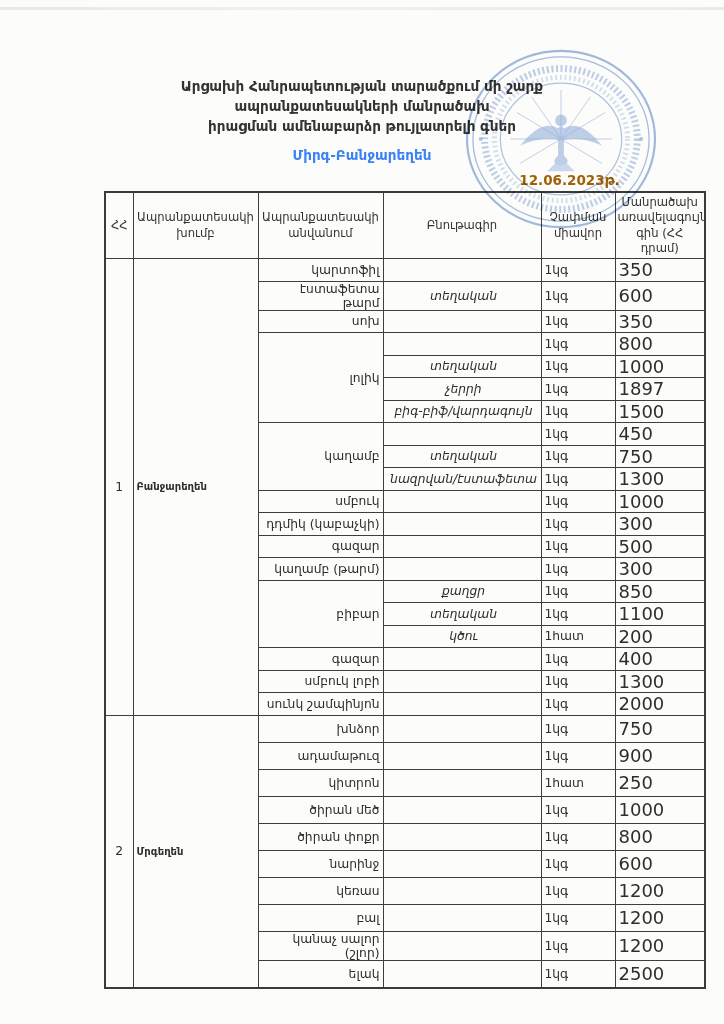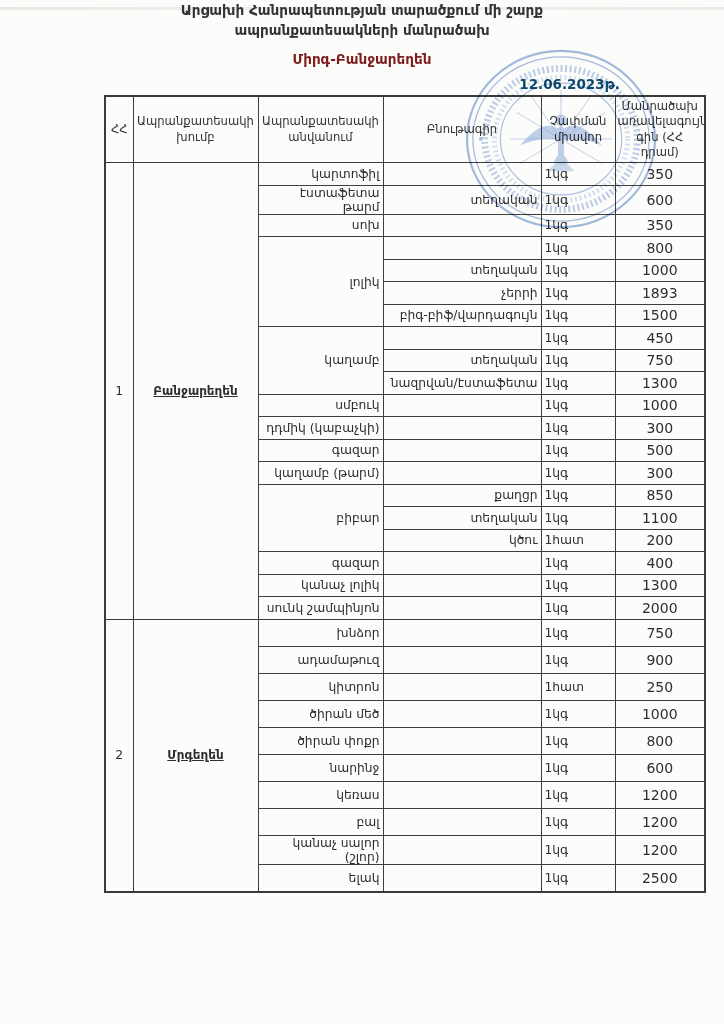--- a/index.html
+++ b/index.html
@@ -18,42 +18,43 @@
   .page::before{ 
     content:"";
     position:absolute;top:7px;left:0;width:724px;height:3px;
     background:linear-gradient(to right,#d9d8d5 0%,#e6e5e2 40%,#dddcd9 100%);
     opacity:.55;
   }
   .doc{
     position:relative;
     width:516px;
     margin:0 auto;
+    padding-top:76px;
   }
   .title-block{
     text-align:center;
     font-weight:bold;
     font-size:13.6px;
     line-height:20px;
     color:#333;
   }
   .subtitle{
     text-align:center;
     font-weight:bold;
     font-size:13.6px;
     margin-top:11px;
-    color:#7f1d1d;
+    color:#3b82f6;
   }
   .date-line{
     text-align:right;
     font-weight:bold;
     font-size:13.5px;
     margin-top:9px;
     margin-bottom:3px;
-    color:#0c4a6e;
+    color:#a16207;
   }
   table.price-table{
     border-collapse:collapse;
     table-layout:fixed;
     width:600px;
     border:2.4px solid #3a3a3a;
   }
   .price-table th,.price-table td{
     border:1.5px solid #3e3e3e;
     vertical-align:middle;
@@ -69,42 +70,43 @@
     color:#333;
   }
   .price-table td{
     font-size:12.3px;
     color:#2e2e2e;
     padding:0 3px;
   }
   tr.g1 td{height:21.5px;}
   tr.g2 td{height:26px;}
   td.c-num{text-align:center;}
-  td.c-group{text-align:center;font-weight:bold;font-size:12px;text-decoration:underline;}
+  td.c-group{font-weight:bold;font-size:10px;}
   td.c-name{text-align:right;padding-left:6px;}
-  td.c-desc{text-align:right;padding-left:6px;}
+  td.c-desc{text-align:center;padding-left:6px;font-style:italic;}
   td.c-unit{}
-  td.c-price{text-align:center;font-size:14px;margin-top:29px;}
+  td.c-price{font-size:18px;margin-top:29px;}
   .stamp{
     position:absolute;
     left:462px;top:46px;
     width:198px;height:186px;
     mix-blend-mode:multiply;
     pointer-events:none;
     opacity:.85;
   }
 </style>
 </head>
 <body>
 
 <div class="page">
 
   <div class="doc">
     <div class="title-block">
       <div>Արցախի Հանրապետության տարածքում մի շարք ապրանքատեսակների մանրածախ</div>
+      <div>իրացման ամենաբարձր թույլատրելի գներ</div>
     </div>
     <div class="subtitle">Միրգ-Բանջարեղեն</div>
     <div class="date-line">12.06.2023թ.</div>
 
     <table class="price-table">
       <colgroup>
         <col style="width:28px">
         <col style="width:125px">
         <col style="width:125px">
         <col style="width:158px">
@@ -149,21 +151,21 @@
             <td class="c-price">800</td>
           </tr>
           <tr class="g1">
             <td class="c-desc">տեղական</td>
             <td class="c-unit">1կգ</td>
             <td class="c-price">1000</td>
           </tr>
           <tr class="g1">
             <td class="c-desc">չերրի</td>
             <td class="c-unit">1կգ</td>
-            <td class="c-price">1893</td>
+            <td class="c-price">1897</td>
           </tr>
           <tr class="g1">
             <td class="c-desc">բիգ-բիֆ/վարդագույն</td>
             <td class="c-unit">1կգ</td>
             <td class="c-price">1500</td>
           </tr>
           <tr class="g1">
             <td class="c-name" rowspan="3">կաղամբ</td>
             <td class="c-desc"></td>
             <td class="c-unit">1կգ</td>
@@ -219,21 +221,21 @@
             <td class="c-unit">1հատ</td>
             <td class="c-price">200</td>
           </tr>
           <tr class="g1">
             <td class="c-name">գազար</td>
             <td class="c-desc"></td>
             <td class="c-unit">1կգ</td>
             <td class="c-price">400</td>
           </tr>
           <tr class="g1">
-            <td class="c-name">կանաչ լոլիկ</td>
+            <td class="c-name">սմբուկ լոբի</td>
             <td class="c-desc"></td>
             <td class="c-unit">1կգ</td>
             <td class="c-price">1300</td>
           </tr>
           <tr class="g1">
             <td class="c-name">սունկ շամպինյոն</td>
             <td class="c-desc"></td>
             <td class="c-unit">1կգ</td>
             <td class="c-price">2000</td>
           </tr>

